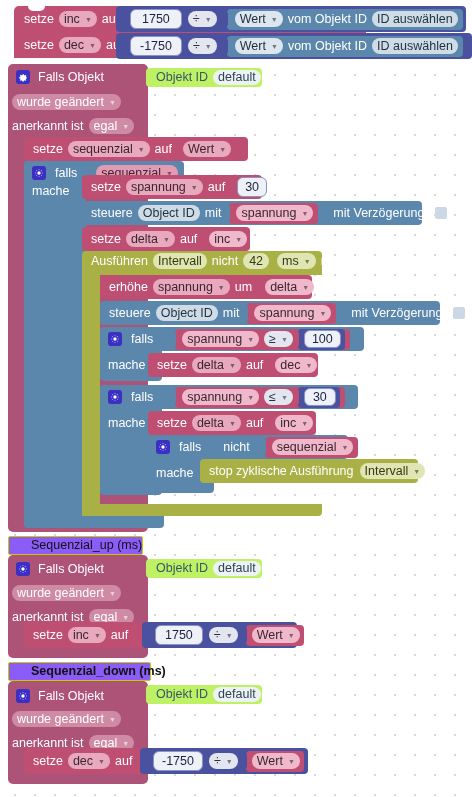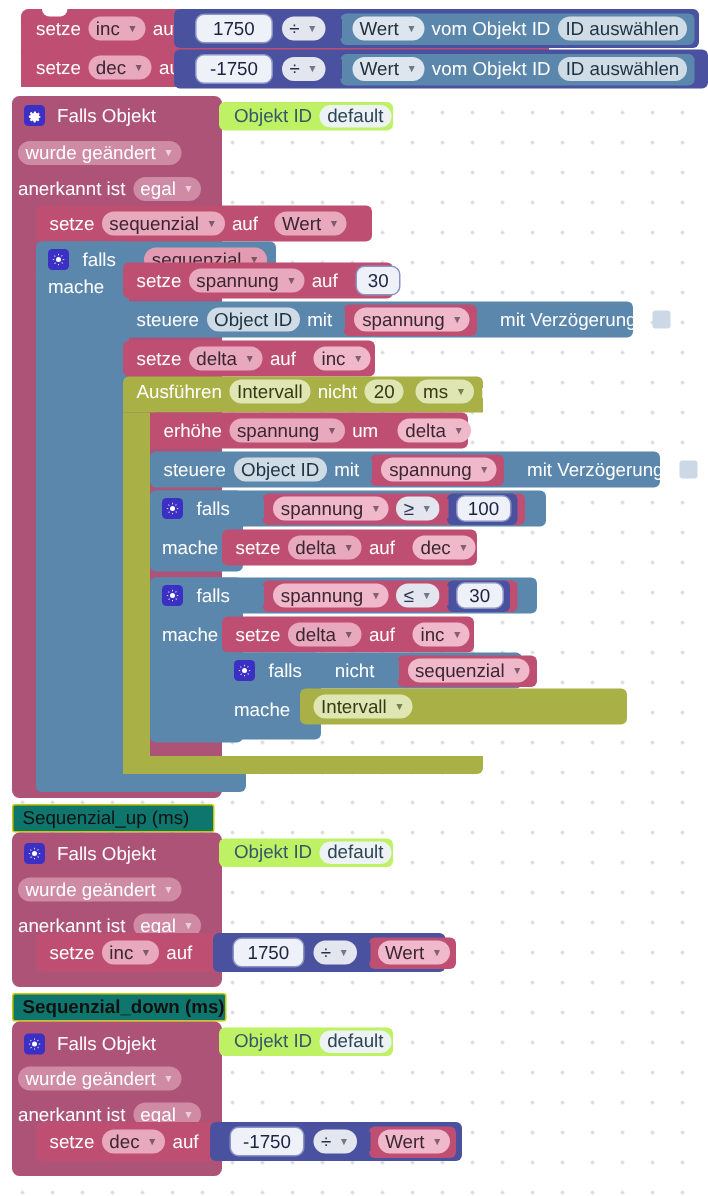--- a/index.html
+++ b/index.html
@@ -20,21 +20,21 @@
   .row{display:flex;align-items:center;box-sizing:border-box;}
 
   
   .c-evt   {background:#ad5378;}
   .c-var   {background:#bf4f72;}           
   .c-ctrl  {background:#5b87ad;}           
   .c-math  {background:#4a52a0;}           
   .c-obj   {background:#5b87ad;}           
   .c-objv  {background:#bef264;}
   .c-timer {background:#a8b046;}           
-  .c-note  {background:#0f766e;}           
+  .c-note  {background:#8b5cf6;padding-left:16px;}           
 
   
   .t{color:#ffffff;font-size:12.5px;line-height:1;white-space:nowrap;}
   .t-dark{color:#222;}
   
   .fld{
     display:inline-flex;align-items:center;gap:5px;
     border-radius:8px;padding:2px 5px;font-size:12.5px;line-height:1;
     white-space:nowrap;box-sizing:border-box;
   }
@@ -255,21 +255,21 @@
   </div>
 
   <div class="blk c-timer" style="left:82px;top:251px;width:240px;height:24px;border-radius:4px 4px 0 0;">
     <div class="row" style="height:20px;padding-left:9px;gap:5px;">
       <span class="t">Ausführen</span>
       <span class="fld f-olive">
           <span>Intervall</span>
         </span>
       <span class="t">nicht</span>
       <span class="fld f-olive" style="padding:2px 6px;">
-          <span>20</span>
+          <span>42</span>
         </span>
       <span class="fld f-olive" style="margin-left:3px;">
           <span>ms</span>
           <span class="car">▼</span>
         </span>
       <span class="t">ms</span>
     </div>
   </div>
   <div class="blk c-timer" style="left:82px;top:275px;width:18px;height:241px;"></div>
   <div class="blk c-timer" style="left:82px;top:504px;width:240px;height:12px;border-radius:0 0 4px 4px;"></div>
@@ -415,20 +415,21 @@
             <span>sequenzial</span>
             <span class="car">▼</span>
           </span>
       </span>
     </div>
   </div>
   <div class="t" style="position:absolute;left:156px;top:461px;height:24px;line-height:24px;">mache</div>
 
   <div class="blk c-timer" style="left:200px;top:459px;width:218px;height:24px;border-radius:4px;">
     <div class="row" style="height:24px;padding-left:9px;gap:6px;">
+      <span class="t">stop zyklische Ausführung</span>
       <span class="fld f-olive">
           <span>Intervall</span>
           <span class="car">▼</span>
         </span>
     </div>
   </div>
 
   <div class="blk c-ctrl" style="left:24px;top:516px;width:140px;height:12px;border-radius:0 0 4px 4px;"></div>
 
   <div class="blk c-note" style="left:8px;top:536px;width:135px;height:19px;border:1px solid #c9c900;border-radius:2px;">

